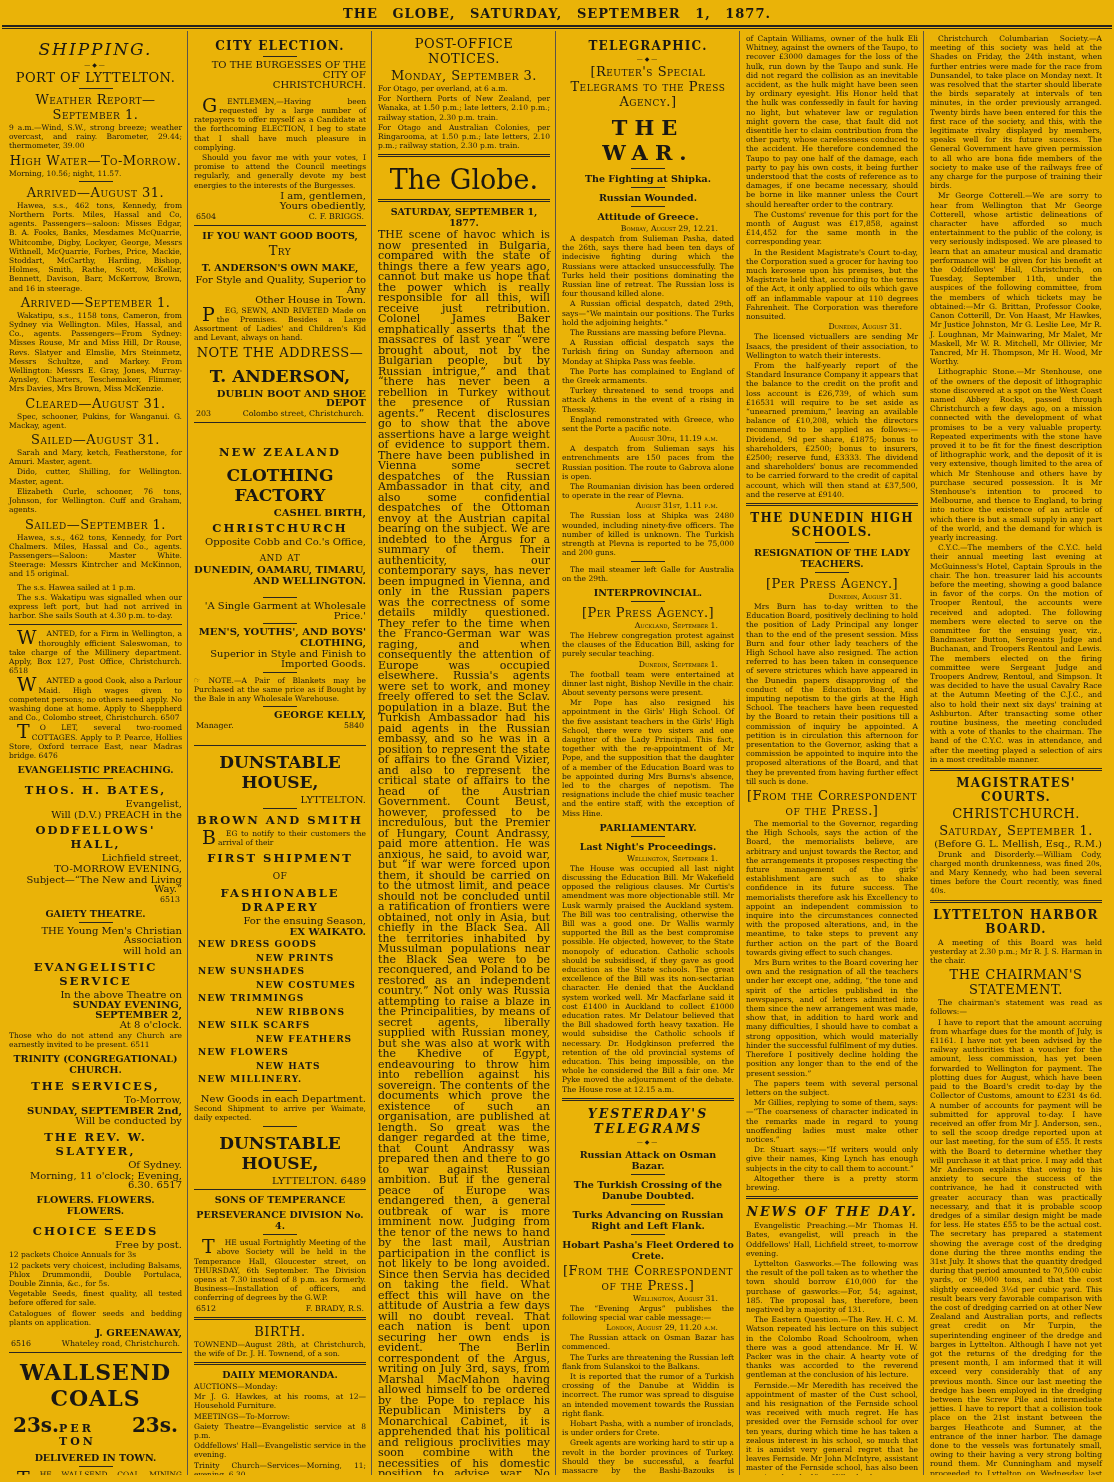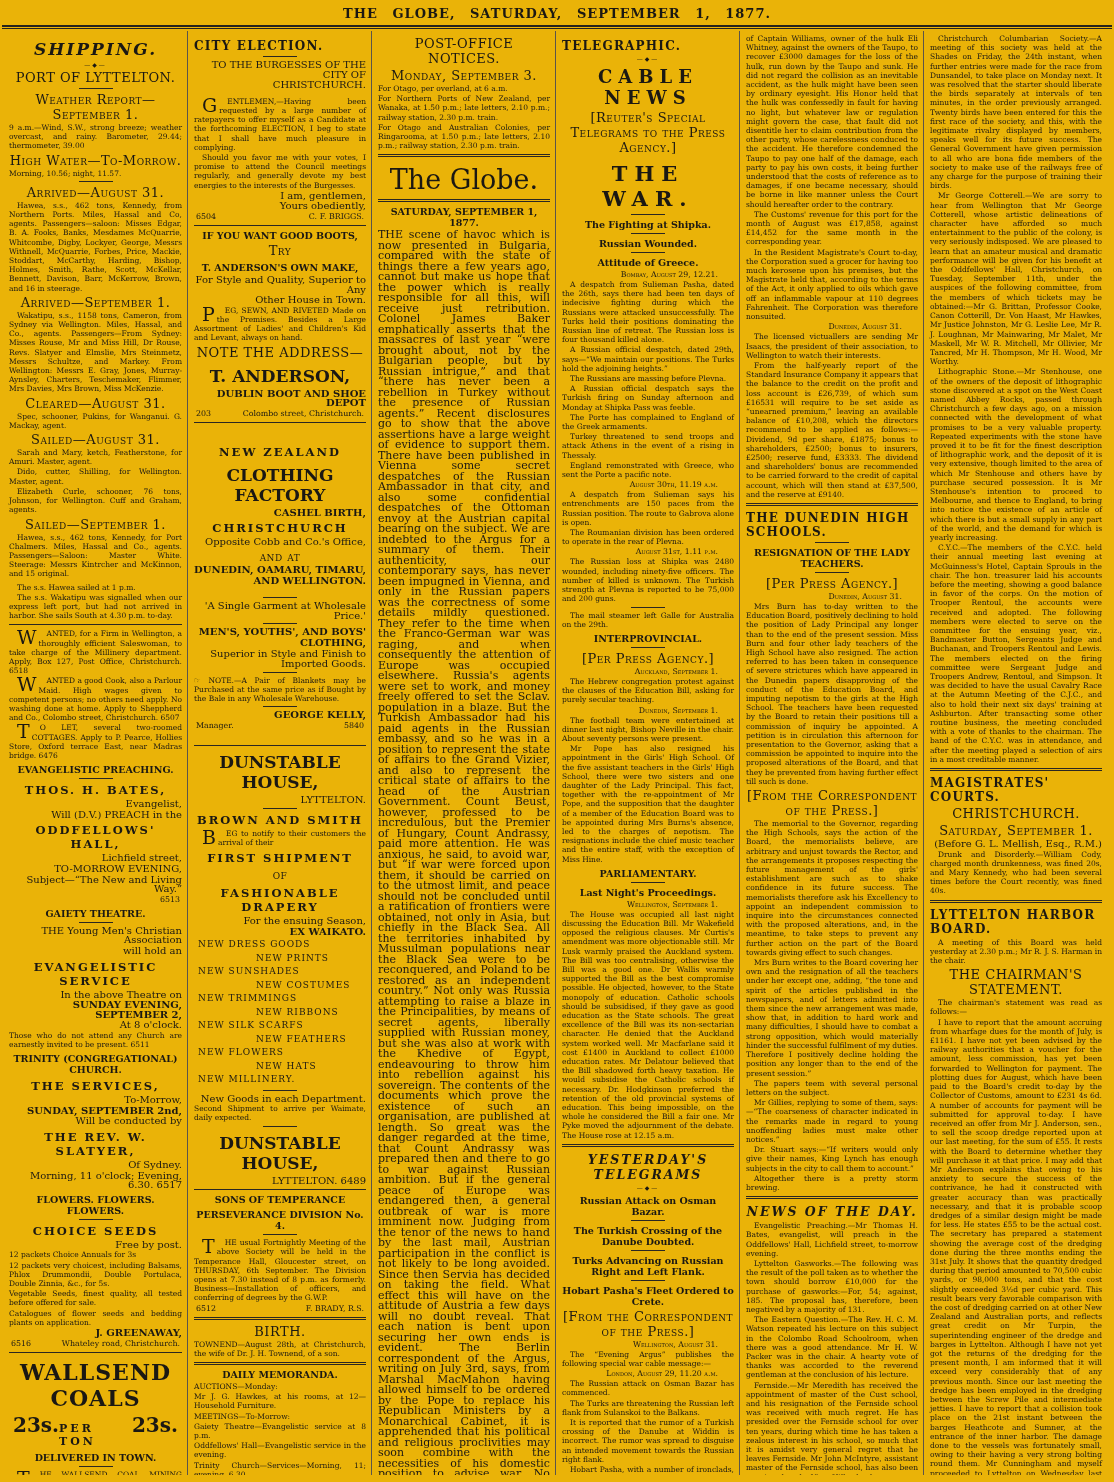--- a/index.html
+++ b/index.html
@@ -16,41 +16,41 @@
   .column:first-child { border-left:none; }
 
   .p   { font-size:7.5px; line-height:9.2px; text-align:justify; margin:0 0 1px; text-indent:8px; }
   .p.noind { text-indent:0; }
   .p.pe { font-size:11px; line-height:10.5px; text-indent:0; }
   .drop { float:left; font-size:19px; line-height:15px; padding:1px 2px 0 0; }
   .sc  { text-align:center; font-size:13px; font-variant:small-caps; letter-spacing:0.5px; margin:2px 0 1px; }
   .date{ text-align:right; padding-right:16px; font-size:7.8px; font-variant:small-caps; margin:1px 0; }
   .c   { text-align:right; font-size:10px; line-height:9.6px; margin:1px 0; }
   .c.b { font-weight:bold; }
-  .h1  { text-align:center; font-size:17px; font-weight:bold; letter-spacing:2px; margin:5px 0 2px; }
+  .h1  { text-align:center; font-size:17px; font-weight:normal; letter-spacing:2px; margin:5px 0 2px; }
   .h1.it { font-style:italic; }
-  .h2  { text-align:left; font-size:12px; font-weight:bold; letter-spacing:1.2px; margin:5px 0 2px; }
+  .h2  { text-align:center; font-size:12px; font-weight:bold; letter-spacing:1.2px; margin:5px 0 2px; }
   .h3  { text-align:center; font-size:9.5px; font-weight:bold; margin:4px 0 2px; line-height:11px; }
   .d1  { text-align:center; font-size:22px; font-weight:bold; letter-spacing:1px; margin:6px 0 2px; }
   .d2  { text-align:center; font-size:17px; font-weight:bold; margin:6px 0 3px; }
   .d3  { text-align:center; font-size:11.5px; font-weight:bold; letter-spacing:2px; margin:4px 0 2px; line-height:14px; }
   .cn  { text-align:center; font-size:18px; font-weight:bold; letter-spacing:6px; margin:4px 0 1px; }
   .war { text-align:center; font-size:21px; font-weight:bold; letter-spacing:7px; margin:6px 0 3px; }
   .yt  { text-align:center; font-size:12.5px; font-weight:bold; font-style:italic; letter-spacing:2px; margin:5px 0 2px; }
   .bl  { text-align:center; font-size:27px; font-weight:normal; margin:7px 0 4px; }
   .rl1 { border-top:1px solid #2a2722; margin:4px 0; }
   .rl2 { border-top:3px double #2a2722; margin:4px 0; }
   .rls { width:34px; border-top:1px solid #2a2722; margin:3px auto; }
   .orn { text-align:center; font-size:6px; letter-spacing:2px; margin:2px 0; }
   .row3{ display:flex; justify-content:space-between; align-items:baseline; margin:2px 4px; }
   .row3 .big { font-size:20px; font-weight:bold; }
   .row3 .mid { font-size:11px; font-weight:bold; letter-spacing:3px; }
   .sig { display:flex; justify-content:space-between; font-size:7.9px; margin:1px 2px;text-align:right; }
   .stag{ margin:2px 0; }
-  .stag div { font-size:9px; font-weight:normal; line-height:13.5px; letter-spacing:1px; }
+  .stag div { font-size:9px; font-weight:bold; line-height:13.5px; letter-spacing:1px; }
   .s1  { margin-left:4px; } .s2 { margin-left:62px; }
 </style>
 </head>
 <body>
 
 <div class="page">
   <div class="masthead">THE GLOBE, SATURDAY, SEPTEMBER 1, 1877.</div>
   <div class="mast-rule-a"></div>
   <div class="mast-rule-b"></div>
   <div class="cols">
@@ -261,21 +261,20 @@
         <p class="p noind">For Otago and Australian Colonies, per Ringarooma, at 1.50 p.m.; late letters, 2.10 p.m.; railway station, 2.30 p.m. train.</p>
         <div class="rl2"></div>
         <div class="bl">The Globe.</div>
         <div class="rl2"></div>
         <div class="h3">SATURDAY, SEPTEMBER 1, 1877.</div>
         <p class="p pe">THE scene of havoc which is now presented in Bulgaria, compared with the state of things there a few years ago, cannot but make us hope that the power which is really responsible for all this, will receive just retribution. Colonel James Baker emphatically asserts that the massacres of last year “were brought about, not by the Bulgarian people, but by Russian intrigue,” and that “there has never been a rebellion in Turkey without the presence of Russian agents.” Recent disclosures go to show that the above assertions have a large weight of evidence to support them. There have been published in Vienna some secret despatches of the Russian Ambassador in that city, and also some confidential despatches of the Ottoman envoy at the Austrian capital bearing on the subject. We are indebted to the Argus for a summary of them. Their authenticity, our contemporary says, has never been impugned in Vienna, and only in the Russian papers was the correctness of some details mildly questioned. They refer to the time when the Franco-German war was raging, and when consequently the attention of Europe was occupied elsewhere. Russia's agents were set to work, and money freely offered to set the Sclav. population in a blaze. But the Turkish Ambassador had his paid agents in the Russian embassy, and so he was in a position to represent the state of affairs to the Grand Vizier, and also to represent the critical state of affairs to the head of the Austrian Government. Count Beust, however, professed to be incredulous, but the Premier of Hungary, Count Andrassy, paid more attention. He was anxious, he said, to avoid war, but “if war were forced upon them, it should be carried on to the utmost limit, and peace should not be concluded until a ratification of frontiers were obtained, not only in Asia, but chiefly in the Black Sea. All the territories inhabited by Mussulman populations near the Black Sea were to be reconquered, and Poland to be restored as an independent country.” Not only was Russia attempting to raise a blaze in the Principalities, by means of secret agents, liberally supplied with Russian money, but she was also at work with the Khedive of Egypt, endeavouring to throw him into rebellion against his sovereign. The contents of the documents which prove the existence of such an organisation, are published at length. So great was the danger regarded at the time, that Count Andrassy was prepared then and there to go to war against Russian ambition. But if the general peace of Europe was endangered then, a general outbreak of war is more imminent now. Judging from the tenor of the news to hand by the last mail, Austrian participation in the conflict is not likely to be long avoided. Since then Servia has decided on taking the field. What effect this will have on the attitude of Austria a few days will no doubt reveal. That each nation is bent upon securing her own ends is evident. The Berlin correspondent of the Argus, writing on July 3rd, says, from Marshal MacMahon having allowed himself to be ordered by the Pope to replace his Republican Ministers by a Monarchical Cabinet, it is apprehended that his political and religious proclivities may soon combine with the necessities of his domestic position to advise war. No Monarchical Cabinet, he points out, “can hope to govern France, at this time of the day, unless supported by the priests, but the priests, as may be gathered from the Pope's action in France and Rome, are bent upon turning the Oriental complication to account, to put down that Germany which caused Italy to rise into existence. For these reasons the French armaments have been watched with extreme suspicion in Berlin. Were Austria to betray any intention to co-operate with France, Germany would probably think herself compelled to act without delay.” The cable telegrams published a few days ago, stating that the prosecution of Gambetta had been decided on, and that complications were imminent, also point in the same direction. Should France and Germany meet once more in fierce struggle, the result of the war, as far as Russia is concerned, may be very different from what she anticipated. It is now certain that, at the present time, Germany has given her consent to the Russian project, otherwise Russia would never have ventured to leave her flank exposed to Austrian attack. But a war between Germany and France would alter all this, and leave Austria free to act.</p>
       </div>
       <div class="column">
         <div class="h2">TELEGRAPHIC.</div>
         <div class="orn">—◆—</div>
-        <div class="cn">CABLE NEWS</div>
         <div class="sc">[Reuter's Special Telegrams to the Press Agency.]</div>
         <div class="war">THE WAR.</div>
         <div class="rls"></div>
         <div class="h3">The Fighting at Shipka.</div>
         <div class="rls"></div>
         <div class="h3">Russian Wounded.</div>
         <div class="rls"></div>
         <div class="h3">Attitude of Greece.</div>
         <div class="date">Bombay, August 29, 12.21.</div>
         <p class="p">A despatch from Sulieman Pasha, dated the 26th, says there had been ten days of indecisive fighting during which the Russians were attacked unsuccessfully. The Turks held their positions dominating the Russian line of retreat. The Russian loss is four thousand killed alone.</p>

